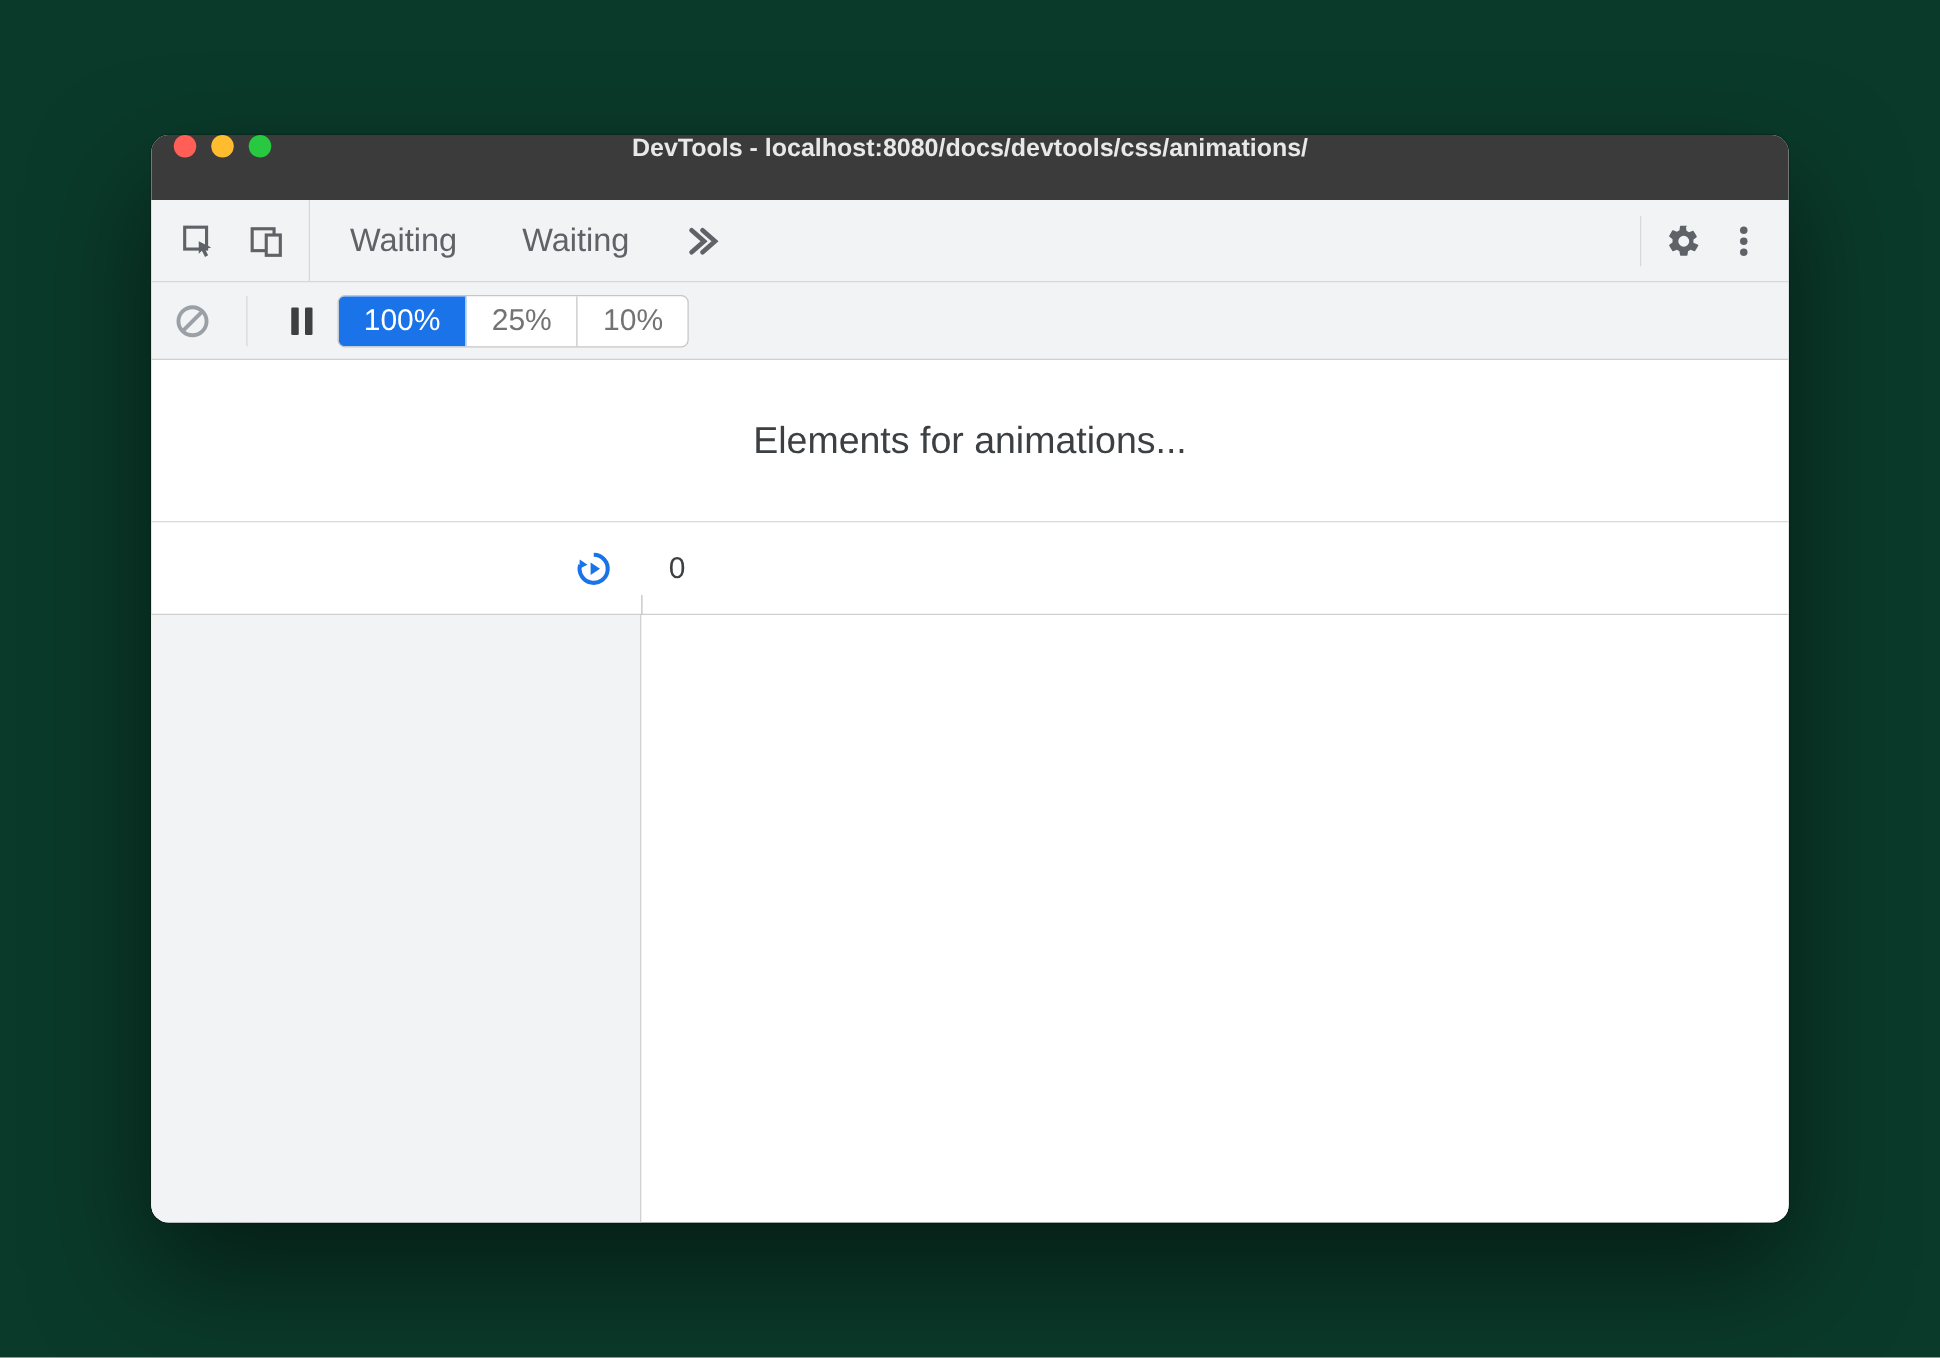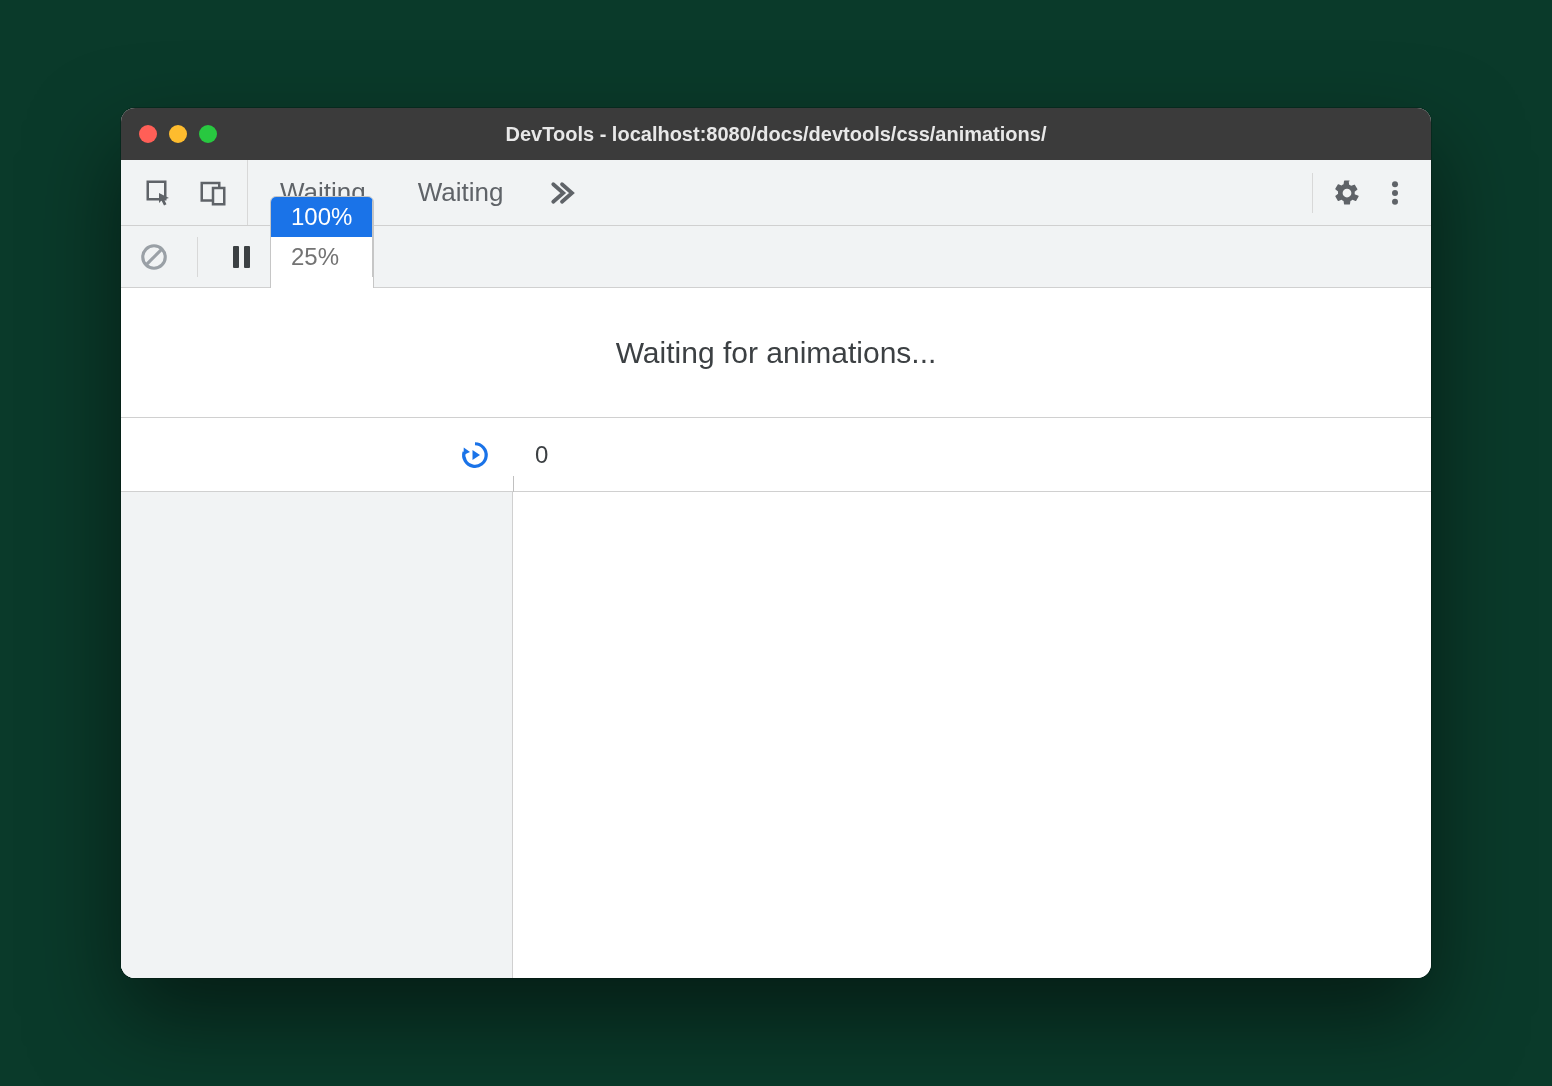--- a/index.html
+++ b/index.html
@@ -19,21 +19,21 @@
     border-radius: 14px;
     overflow: hidden;
     box-shadow: 0 40px 90px rgba(0,0,0,0.5), 0 0 0 1px rgba(0,0,0,0.2);
     display: flex;
     flex-direction: column;
   }
   .titlebar {
     height: 52px;
     background: #3b3b3b;
     display: flex;
-    align-items: center;
+    align-items: flex-start;
     padding: 0 18px;
     position: relative;
   }
   .traffic { display: flex; gap: 12px; }
   .dot { width: 18px; height: 18px; border-radius: 50%; }
   .dot.red { background: #ff5f57; }
   .dot.yellow { background: #febc2e; }
   .dot.green { background: #28c840; }
   .title {
     position: absolute;
@@ -96,21 +96,20 @@
   .vsep2 { width:1px; height:40px; background:#d8d8d8; margin: 0 14px; }
   .pause-btn { width:38px; height:38px; display:flex; align-items:center; justify-content:center; cursor:pointer; color:#3c4043; }
   .pause-btn .bars { display:flex; gap:5px; }
   .pause-btn .bars span { width:6px; height:22px; background:#3c4043; border-radius:1px; }
   .speed-group {
     display:flex;
     border: 1px solid #c6c6c6;
     border-radius: 6px;
     overflow:hidden;
     background:#fff;
-    flex-direction:column;
   }
   .speed-btn {
     padding: 6px 20px;
     font-size: 24px;
     color:#737373;
     border-right:1px solid #c6c6c6;
     cursor:pointer;
   }
   .speed-btn:last-child { border-right:none; }
   .speed-btn.active { background:#1a73e8; color:#fff; }
@@ -247,21 +246,21 @@
       <div class="speed-btn">
         <span>25%</span>
       </div>
       <div class="speed-btn">
         <span>10%</span>
       </div>
     </div>
   </div>
 
   <div class="waiting-panel">
-    <span>Waiting for animations...</span>
+    <span>Elements for animations...</span>
   </div>
 
   <div class="timeline-header">
     <div class="tl-left">
       <div class="icon-btn">
         <svg class="replay-icon" viewBox="0 0 24 24">
           <path fill="none" stroke="#1a73e8" stroke-width="2.6" d="M12 3 a9 9 0 1 1 -8.7 6.5"></path>
           <path fill="#1a73e8" d="M3 6 L8 9.5 L2.8 12 Z"></path>
           <path fill="#1a73e8" d="M10 8 L16 12 L10 16 Z"></path>
         </svg>

